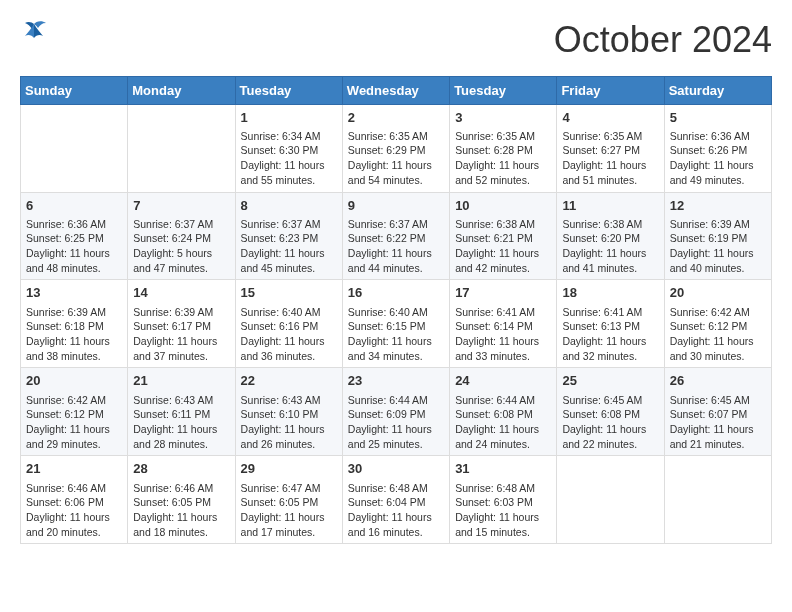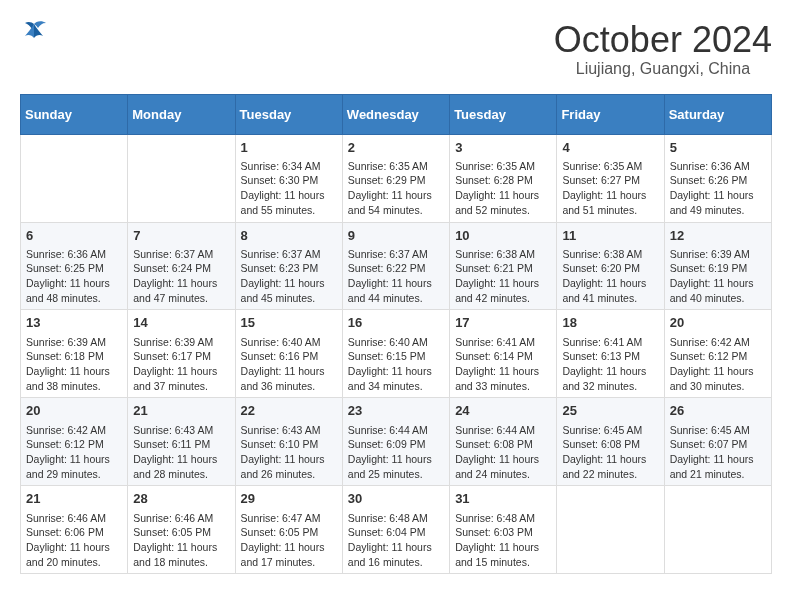--- a/index.html
+++ b/index.html
@@ -51,21 +51,21 @@
     .calendar {
       width: 100%;
       border-collapse: collapse;
       border: 1px solid #ccc;
     }
     .calendar th {
       background-color: #3a7fc1;
       color: #fff;
       font-size: 13px;
       font-weight: bold;
-      padding: 12px 4px;
+      padding: 6px 4px;
       text-align: left;
       border: 1px solid #2e6aa8;
     }
     .calendar td {
       vertical-align: top;
       padding: 4px 5px;
       border: 1px solid #ddd;
       width: calc(100% / 7);
       min-height: 80px;
       background: #fff;
@@ -96,21 +96,20 @@
   <div class="logo">
     <svg class="logo-bird" viewBox="0 0 28 22" xmlns="http://www.w3.org/2000/svg">
       <path d="M14 4 C16 1, 22 0, 26 3 C22 3, 20 5, 18 8 C16 5, 14 4, 14 4Z" fill="#3a7fc1"></path>
       <path d="M14 4 C12 2, 8 1, 5 3 C8 4, 10 6, 12 9 C13 7, 14 4, 14 4Z" fill="#1a5fa0"></path>
       <path d="M14 4 L14 18 C12 15, 8 14, 5 16 C8 12, 11 9, 14 4Z" fill="#3a7fc1"></path>
       <path d="M14 4 L14 18 C16 15, 20 14, 23 16 C20 12, 17 9, 14 4Z" fill="#1a5fa0"></path>
     </svg>
   </div>
   <div class="title-block">
     <div class="month-title">October 2024</div>
-    <div class="location">Liujiang, Guangxi, China</div>
   </div>
 </div>
 
 <table class="calendar">
   <thead>
     <tr>
         <th>Sunday</th>
         <th>Monday</th>
         <th>Tuesday</th>
         <th>Wednesday</th>
@@ -158,21 +157,21 @@
         <td>
           <span class="day-number">6</span>
           <div>Sunrise: 6:36 AM</div>
           <div>Sunset: 6:25 PM</div>
           <div>Daylight: 11 hours and 48 minutes.</div>
         </td>
         <td>
           <span class="day-number">7</span>
           <div>Sunrise: 6:37 AM</div>
           <div>Sunset: 6:24 PM</div>
-          <div>Daylight: 11 hours and 47 minutes.</div>
+          <div>Daylight: 5 hours and 47 minutes.</div>
         </td>
         <td>
           <span class="day-number">8</span>
           <div>Sunrise: 6:37 AM</div>
           <div>Sunset: 6:23 PM</div>
           <div>Daylight: 11 hours and 45 minutes.</div>
         </td>
         <td>
           <span class="day-number">9</span>
           <div>Sunrise: 6:37 AM</div>

